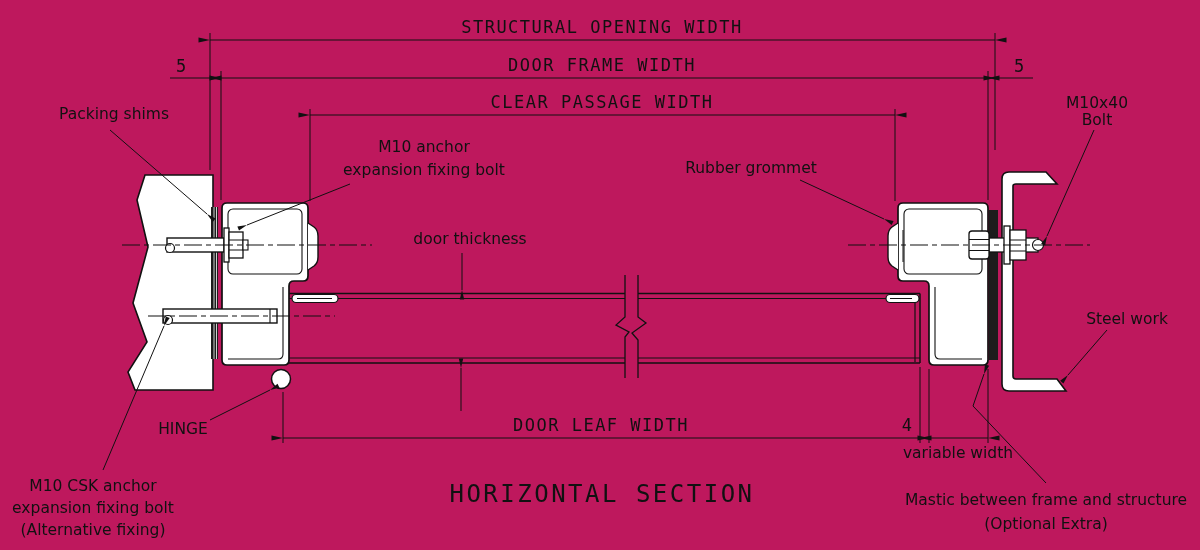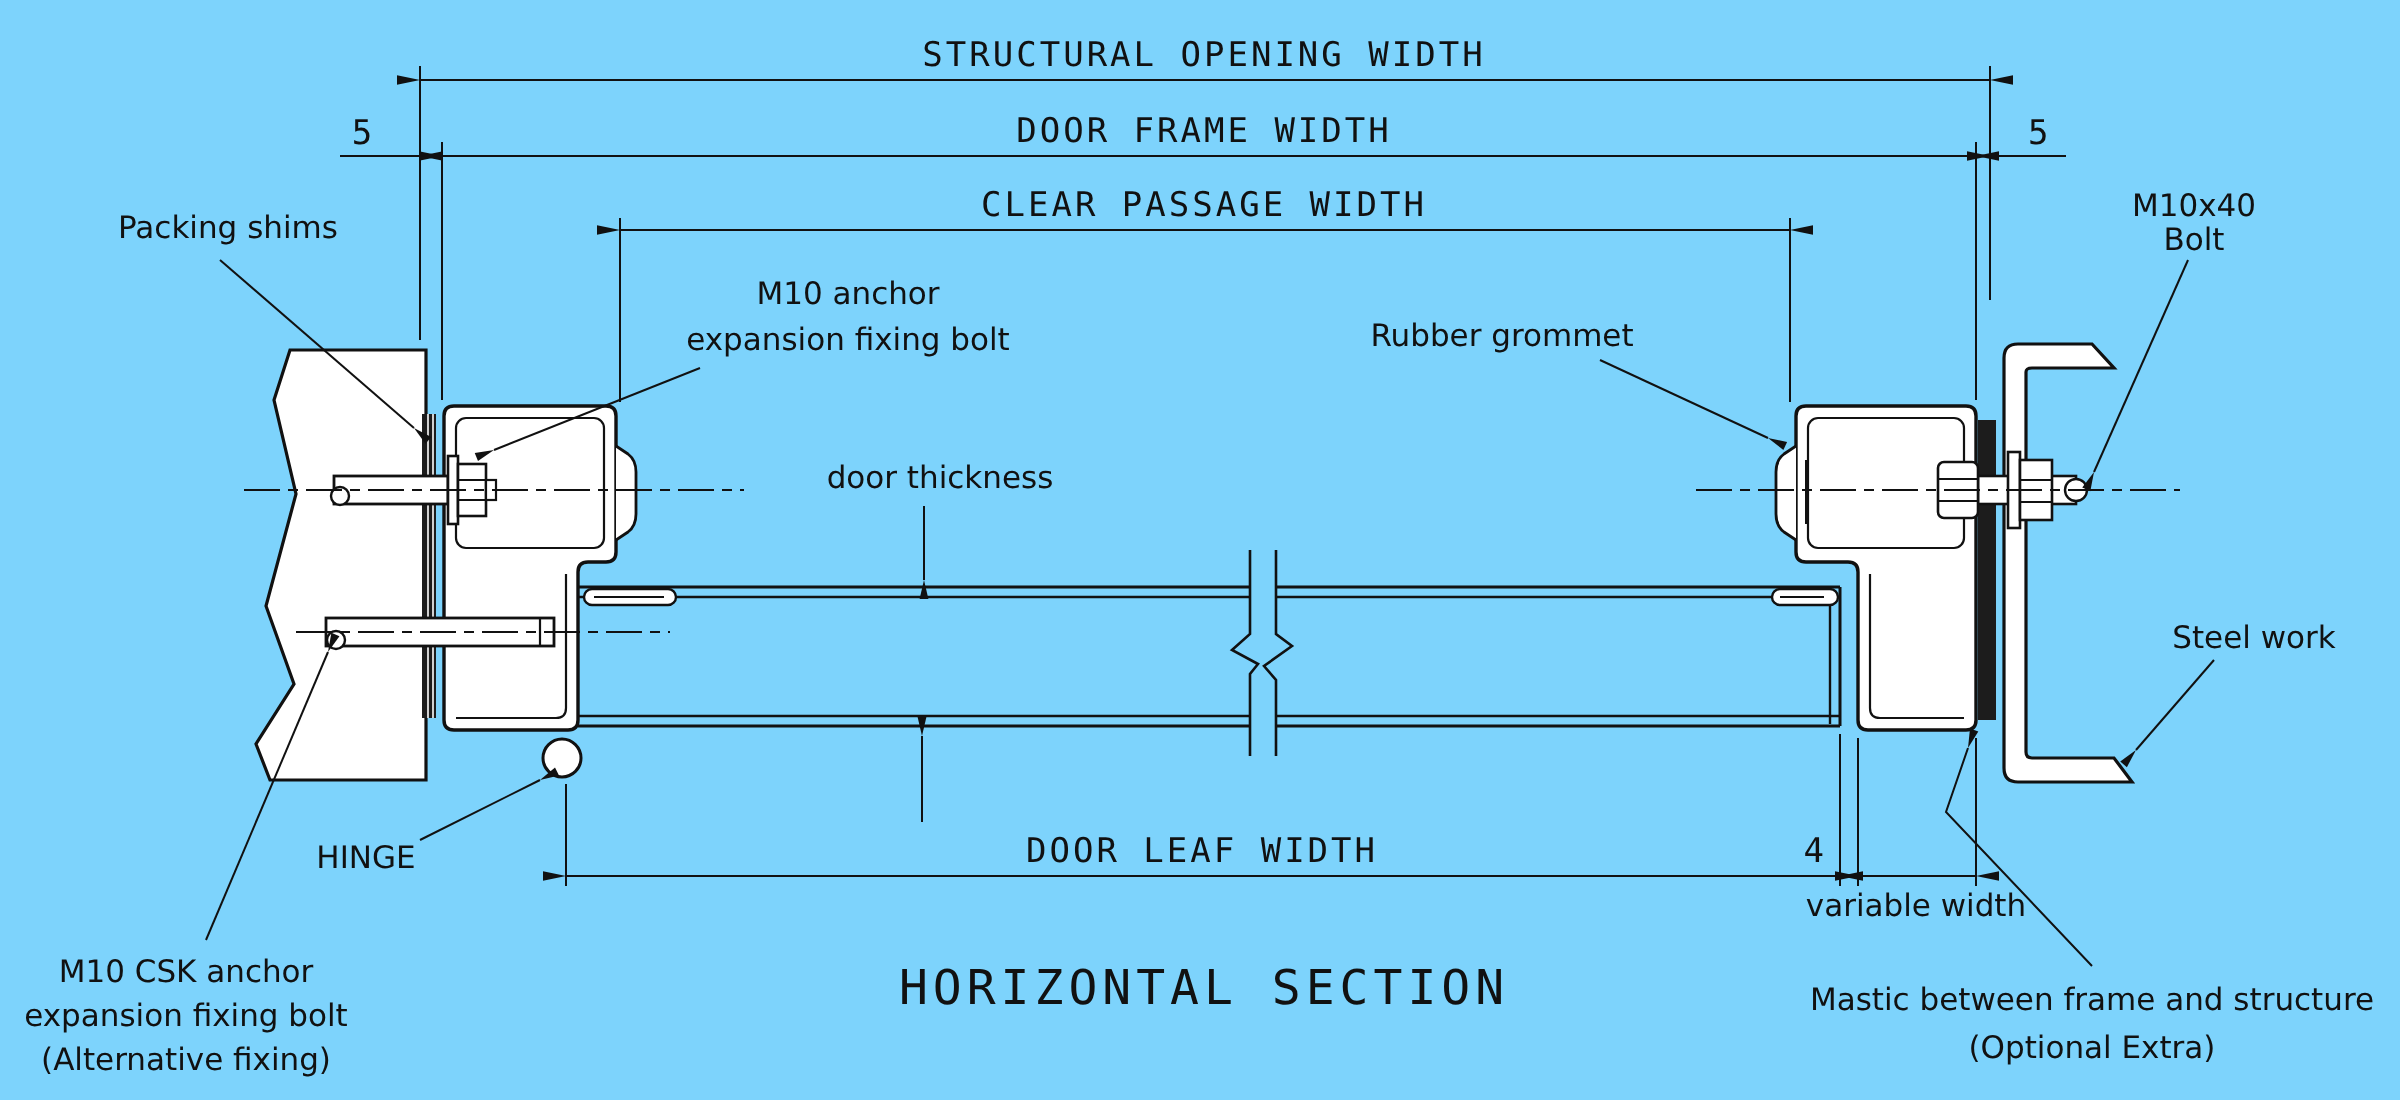--- a/index.html
+++ b/index.html
@@ -1,17 +1,17 @@
 <!DOCTYPE html>
 <html><head>
 <meta charset="utf-8">
 <style>
   html,body{margin:0;padding:0;background:#e8e8e8;}
   .sheet{
-    position:relative;width:1200px;height:550px;background:#7dd3fc;
+    position:relative;width:1200px;height:550px;background:#be185d;
     font-family:"DejaVu Sans",sans-serif;overflow:hidden;
   }
   svg{display:block;}
   svg text{fill:#111;}
   .dim-text{
     font-family:"DejaVu Sans Mono","Liberation Mono",monospace;
     font-size:17px;letter-spacing:1.5px;
   }
   .dim-num{
     font-family:"DejaVu Sans Mono","Liberation Mono",monospace;

